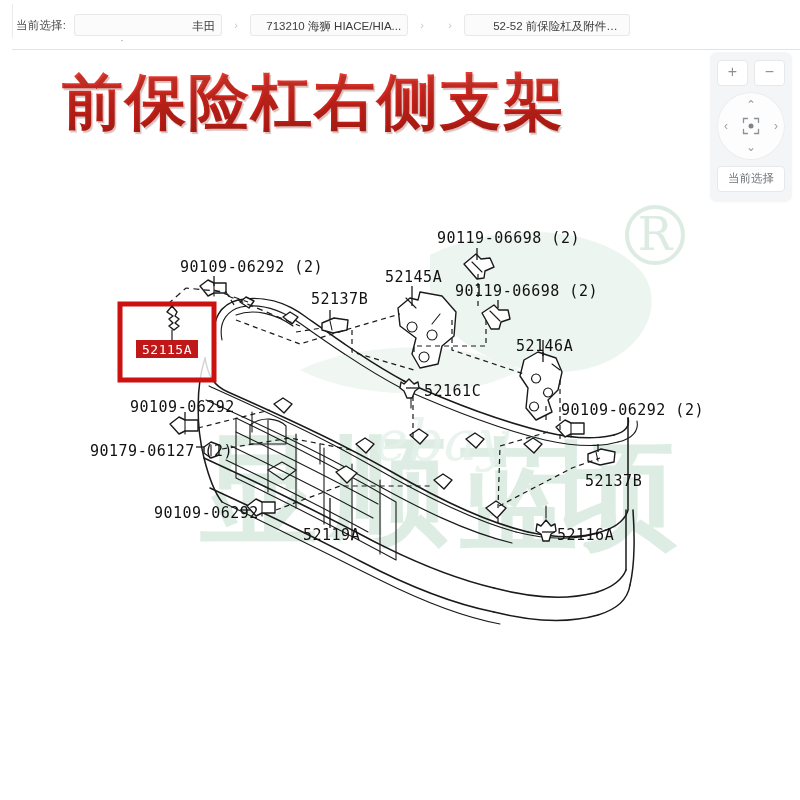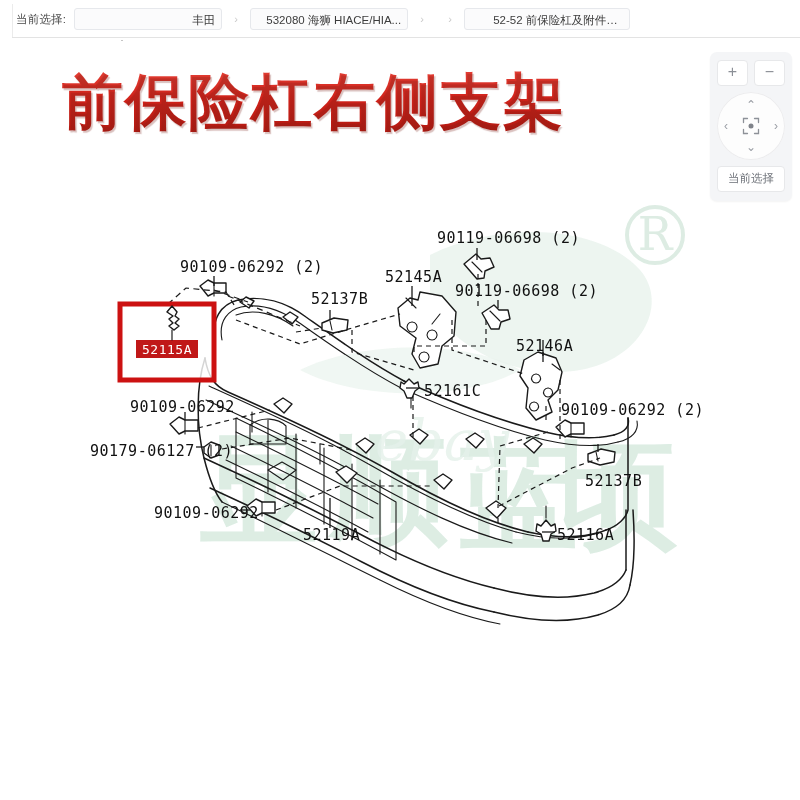--- a/index.html
+++ b/index.html
@@ -14,21 +14,21 @@
     overflow: hidden;
     font-family: "Liberation Sans", "DejaVu Sans", sans-serif;
     -webkit-font-smoothing: antialiased;
   }
 
   
   #breadcrumb-bar {
     position: absolute;
     left: 0; top: 0;
     width: 800px;
-    height: 38px;
+    height: 50px;
     background: #ffffff;
     display: flex;
     align-items: center;
     box-sizing: border-box;
     padding-left: 16px;
   }
   #breadcrumb-bar::after {
     content: "";
     position: absolute;
     left: 12px; right: 0; bottom: 0;
@@ -170,21 +170,21 @@
 </head>
 <body>
 
 <div id="breadcrumb-bar">
   <div class="bc-left-rule"></div>
   <span class="bc-label">当前选择:</span>
 
   <div class="bc-chip w1">丰田</div>
   <span class="bc-sep">›</span>
 
-  <div class="bc-chip w2">532080 海狮 HIACE/HIA...</div>
+  <div class="bc-chip w2">713210 海狮 HIACE/HIA...</div>
   <span class="bc-sep">›</span>
 
   <span class="bc-sep">›</span>
 
   <div class="bc-chip w4">52-52 前保险杠及附件&lt;b...</div>
 </div>
 
 <div id="page-title">前保险杠右侧支架</div>
 
 <div id="viewer-controls">

